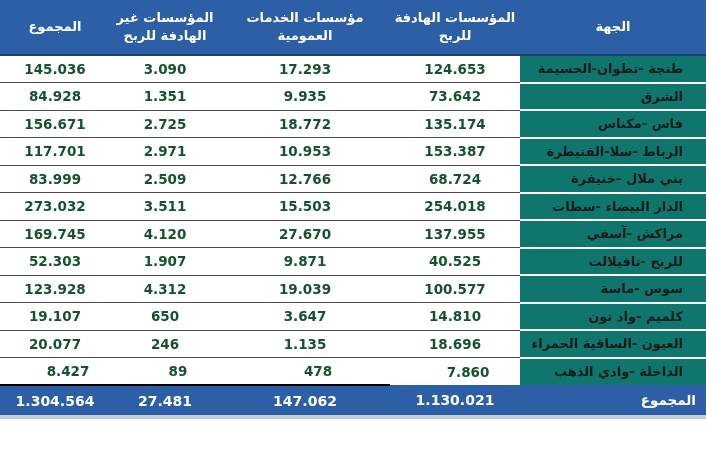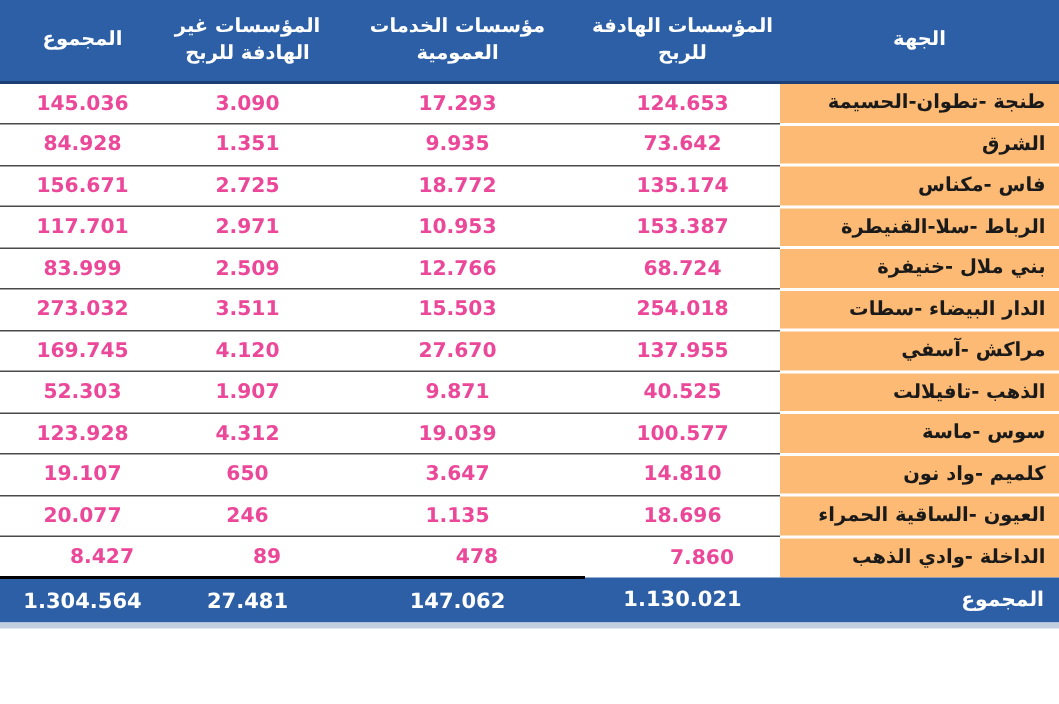--- a/index.html
+++ b/index.html
@@ -50,31 +50,31 @@
     padding: 0 2px;
   }
   tbody td {
     height: 27.5px;
     vertical-align: middle;
   }
   tbody td.value {
     text-align: center;
     font-weight: bold;
     font-size: 13.5px;
-    color: #ec4899;
+    color: #14532d;
     background: #ffffff;
     border-top: 1px solid #4a4a4a;
   }
   tbody td.region {
-    background: #fdba74;
+    background: #0f766e;
     color: #1a1a1a;
     font-size: 13px;
     font-weight: 600;
     text-align: right;
-    padding-right: 9px;
+    padding-right: 23px;
     border-top: 2px solid #ffffff;
   }
   
   tbody tr:last-child td.value { border-bottom: 2px solid #000000; padding-left: 27px; }
   tbody tr:last-child td.value.v0 { border-bottom: none; }
 
   tfoot td {
     background: #2c5fa5;
     color: #ffffff;
     font-weight: bold;
@@ -171,21 +171,21 @@
 
   <tr>
     <td class="region">مراكش -آسفي</td>
     <td class="value v0">137.955</td>
     <td class="value v1">27.670</td>
     <td class="value v2">4.120</td>
     <td class="value v3">169.745</td>
   </tr>
 
   <tr>
-    <td class="region">الذهب -تافيلالت</td>
+    <td class="region">للربح -تافيلالت</td>
     <td class="value v0">40.525</td>
     <td class="value v1">9.871</td>
     <td class="value v2">1.907</td>
     <td class="value v3">52.303</td>
   </tr>
 
   <tr>
     <td class="region">سوس -ماسة</td>
     <td class="value v0">100.577</td>
     <td class="value v1">19.039</td>

